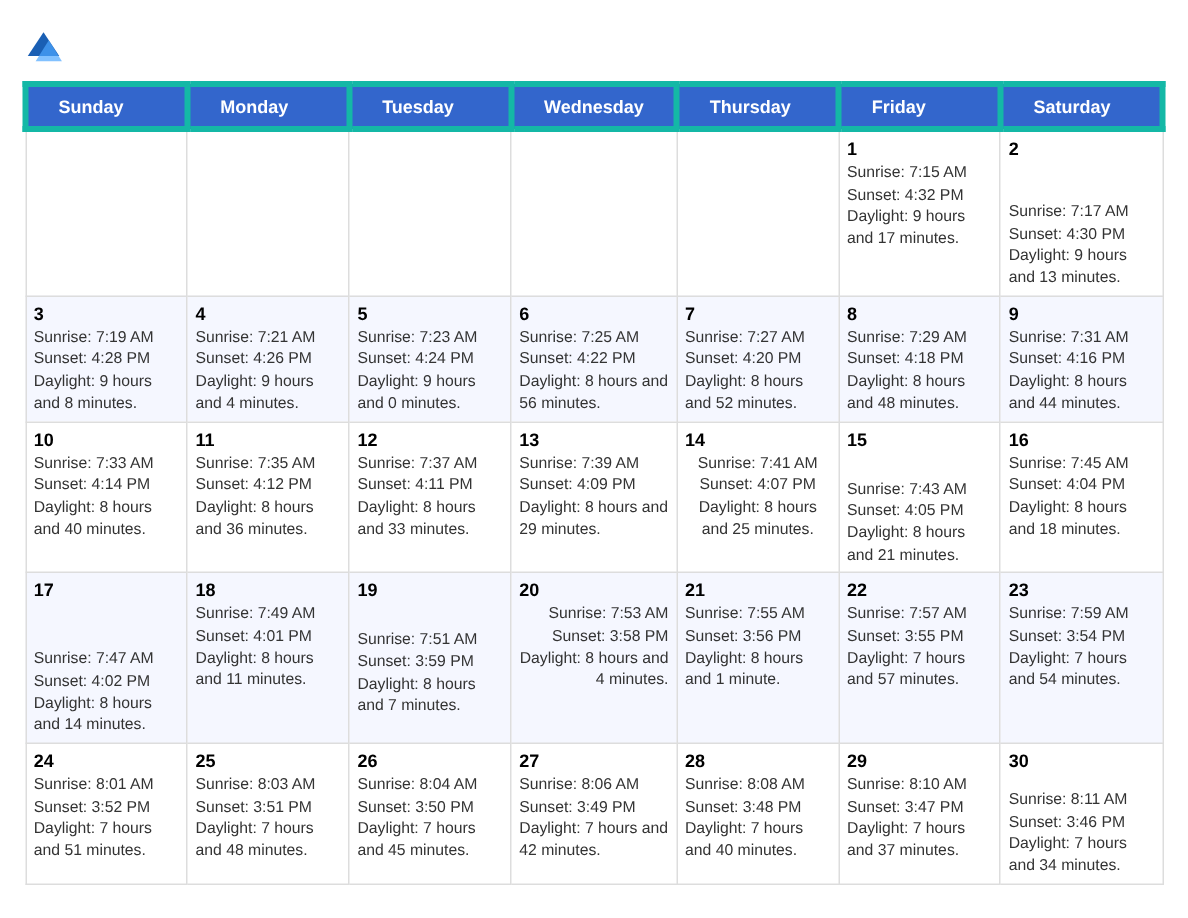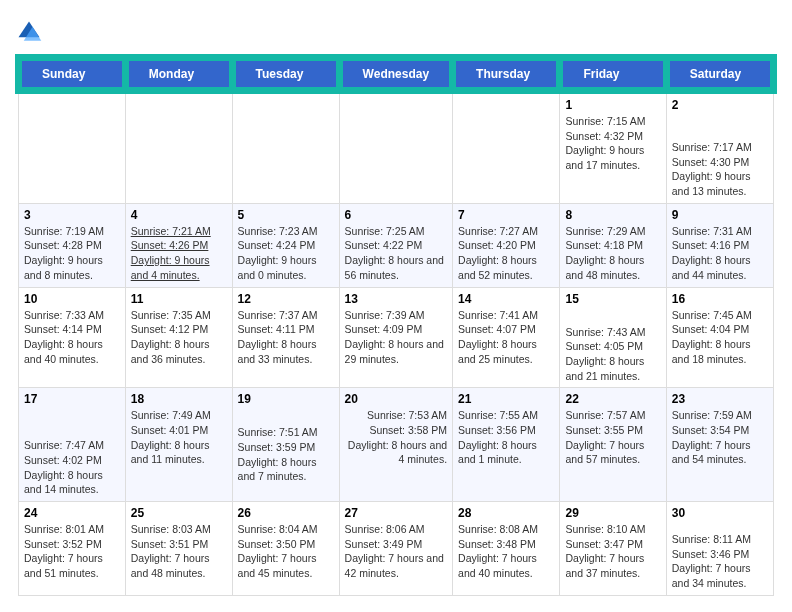--- a/index.html
+++ b/index.html
@@ -51,21 +51,21 @@
       width: 100%;
       border-collapse: collapse;
       font-size: 11px;
     }
     .calendar-table th {
       background-color: #3366cc;
       color: #fff;
       padding: 6px 20px;
       text-align: left;
       font-size: 12px;
-      border: 7px solid #14b8a6;
+      border: 4px solid #14b8a6;
     }
     .calendar-table td {
       vertical-align: top;
       padding: 4px 5px;
       border: 1px solid #ddd;
       width: 14.28%;
       min-height: 80px;
       background: #fff;
     }
     .calendar-table tr:nth-child(even) td {
@@ -140,21 +140,21 @@
       </tr>
       <tr>
         <td>
           <span class="day-number">3</span>
           <div class="day-info" style="white-space: pre-line;">Sunrise: 7:19 AM
 Sunset: 4:28 PM
 Daylight: 9 hours and 8 minutes.</div>
         </td>
         <td>
           <span class="day-number">4</span>
-          <div class="day-info" style="white-space: pre-line; text-decoration: underline;">Sunrise: 7:21 AM
+          <div class="day-info" style="white-space: pre-line;">Sunrise: 7:21 AM
 Sunset: 4:26 PM
 Daylight: 9 hours and 4 minutes.</div>
         </td>
         <td>
           <span class="day-number">5</span>
           <div class="day-info" style="white-space: pre-line;">Sunrise: 7:23 AM
 Sunset: 4:24 PM
 Daylight: 9 hours and 0 minutes.</div>
         </td>
         <td>
@@ -202,21 +202,21 @@
 Daylight: 8 hours and 33 minutes.</div>
         </td>
         <td>
           <span class="day-number">13</span>
           <div class="day-info" style="white-space: pre-line;">Sunrise: 7:39 AM
 Sunset: 4:09 PM
 Daylight: 8 hours and 29 minutes.</div>
         </td>
         <td>
           <span class="day-number">14</span>
-          <div class="day-info" style="white-space: pre-line;">Sunrise: 7:41 AM
+          <div class="day-info" style="white-space: pre-line; text-align: center;">Sunrise: 7:41 AM
 Sunset: 4:07 PM
 Daylight: 8 hours and 25 minutes.</div>
         </td>
         <td>
           <span class="day-number">15</span>
           <div class="day-info" style="white-space: pre-line; margin-top: 19px;">Sunrise: 7:43 AM
 Sunset: 4:05 PM
 Daylight: 8 hours and 21 minutes.</div>
         </td>
         <td>

